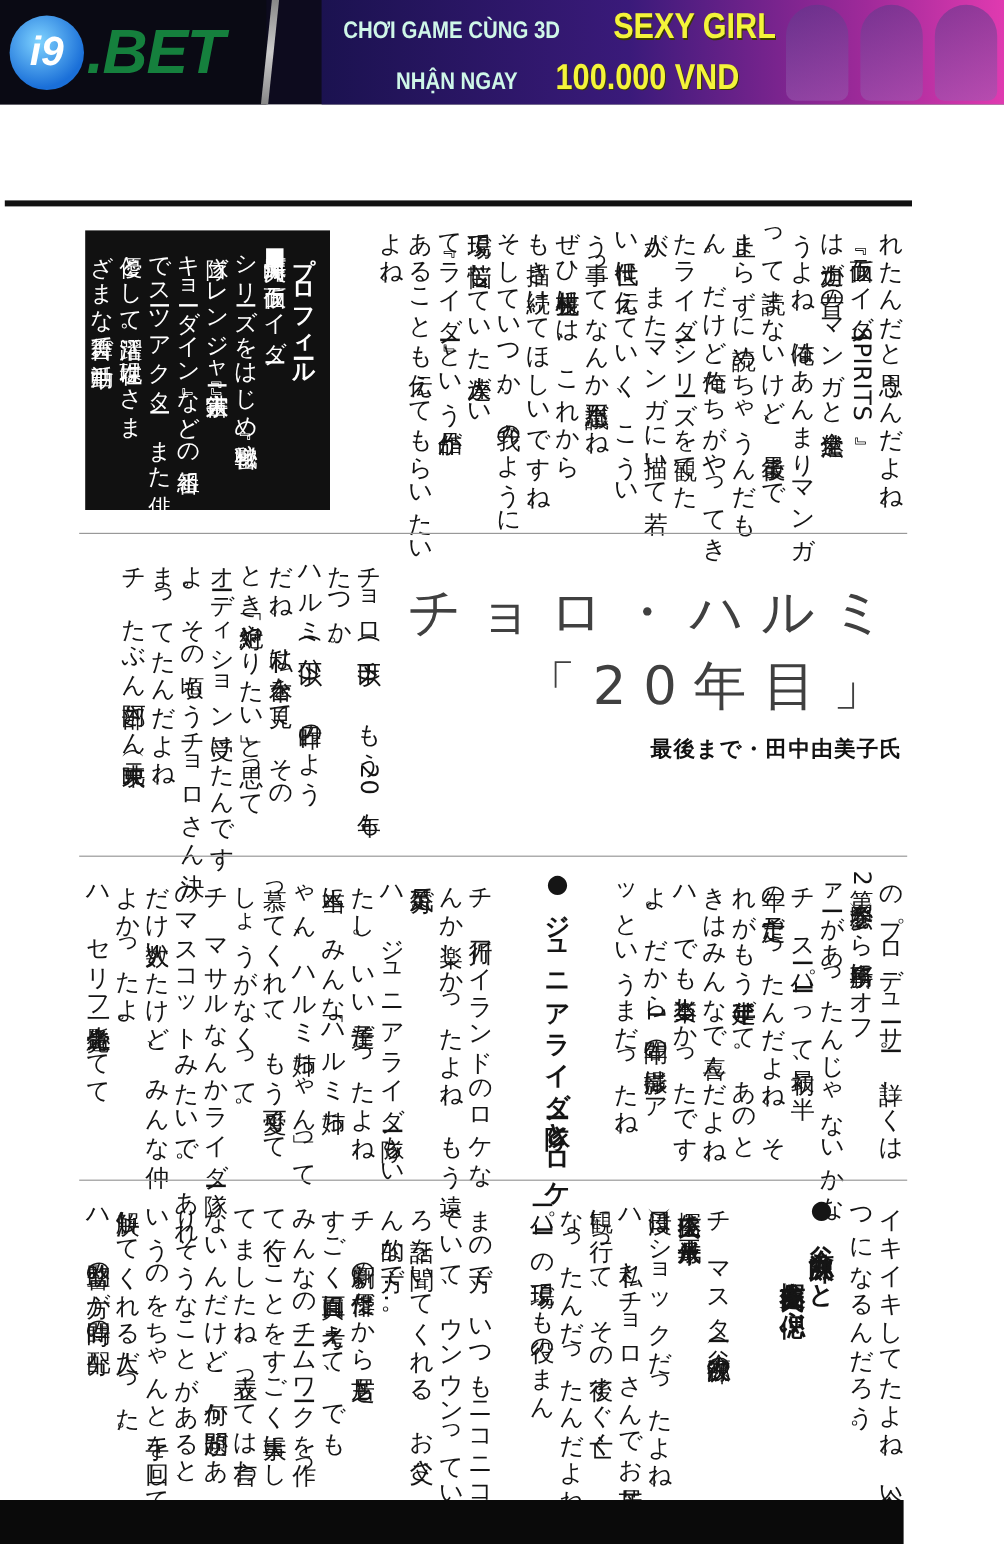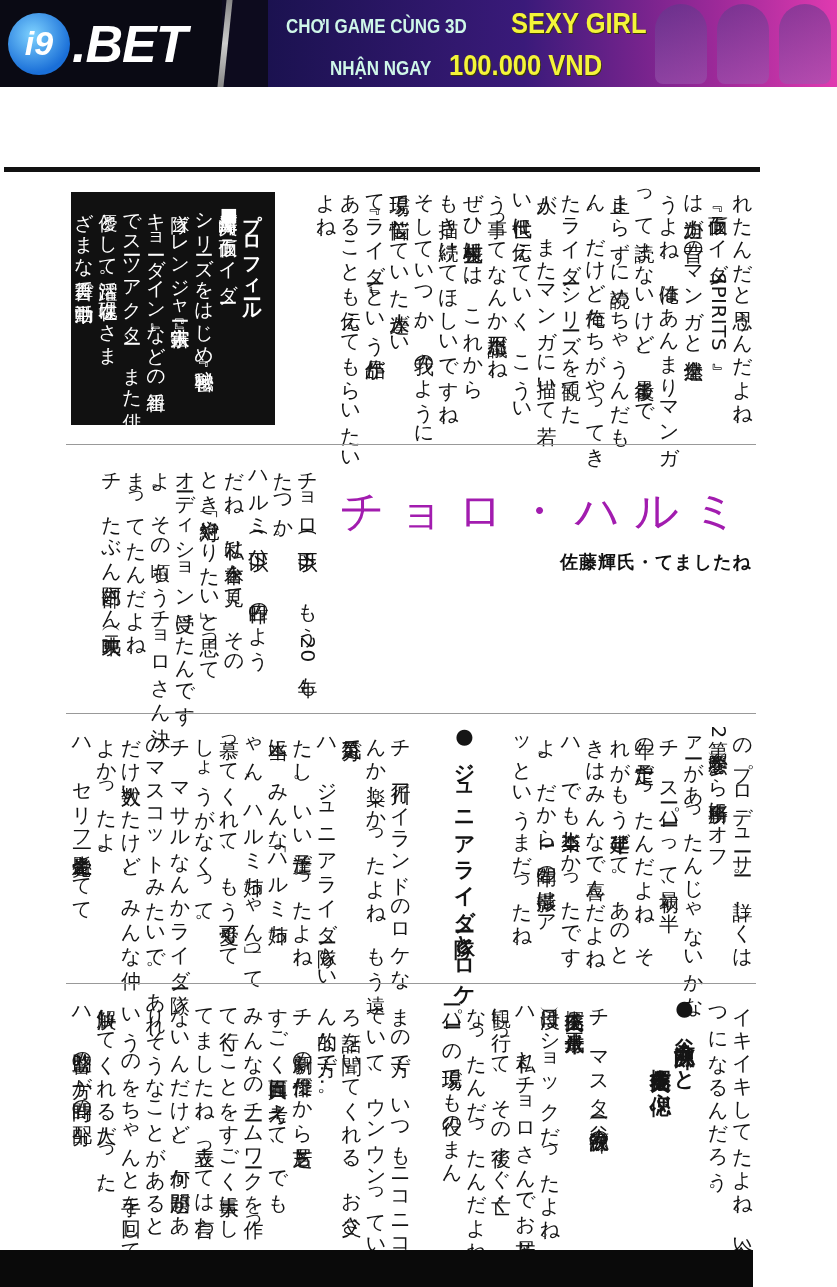--- a/index.html
+++ b/index.html
@@ -3,43 +3,43 @@
 <meta charset="utf-8">
 <style>
   * { box-sizing: border-box; margin: 0; padding: 0; }
   html, body { width: 837px; height: 1287px; background: #ffffff; overflow: hidden; }
   body { position: relative; font-family: "DejaVu Sans", sans-serif; color: #111; }
 
   
   .banner { position: absolute; left: 0; top: 0; width: 837px; height: 87px; display: flex; background: #0d0b1e; }
   .banner-logo { width: 222px; height: 87px; background: #0a0a14; display: flex; align-items: center; padding-left: 8px; }
   .logo-badge { width: 62px; height: 62px; border-radius: 50%; background: radial-gradient(circle at 40% 35%, #7fd3ff, #1a6fd8 70%); display: flex; align-items: center; justify-content: center; color: #fff; font-style: italic; font-weight: bold; font-size: 34px; font-family: "Liberation Sans", sans-serif; }
-  .logo-text { color: #ffffff; font-size: 52px; font-weight: bold; font-style: italic; font-family: "Liberation Sans", sans-serif; letter-spacing: -1px; margin-left: 2px; }
+  .logo-text { color: #15803d; font-size: 52px; font-weight: bold; font-style: italic; font-family: "Liberation Sans", sans-serif; letter-spacing: -1px; margin-left: 2px; }
   .banner-divider { width: 6px; height: 87px; background: linear-gradient(#888, #ccc, #888); transform: skewX(-6deg); }
   .banner-promo { flex: 1; height: 87px; background: linear-gradient(90deg, #1b1250 0%, #3a1a7a 45%, #a02a9a 80%, #e03ab0 100%); position: relative; margin-left: 40px; }
   .promo-line1 { position: absolute; left: 18px; top: 6px; display: flex; align-items: baseline; gap: 12px; }
-  .promo-line2 { position: absolute; left: 62px; top: 48px; display: flex; align-items: baseline; gap: 0; }
+  .promo-line2 { position: absolute; left: 62px; top: 48px; display: flex; align-items: baseline; gap: 14px; }
   .promo-white { color: #cff7e8; font-size: 20px; font-family: "Liberation Sans", sans-serif; font-weight: bold; transform: scaleX(0.85); transform-origin: left; }
   .promo-yellow { color: #f4f43a; font-size: 30px; font-weight: bold; font-family: "Liberation Sans", sans-serif; text-shadow: 1px 1px 0 #3a3a00; transform: scaleX(0.85); transform-origin: left; }
   .promo-art { position: absolute; right: 6px; top: 4px; display: flex; gap: 10px; }
   .art-shape { width: 52px; height: 80px; border-radius: 26px 26px 8px 8px; background: linear-gradient(#5a3a8a, #9a5ab0); opacity: 0.55; }
 
   
   .rule-top { position: absolute; left: 4px; top: 167px; width: 756px; height: 5px; background: #111; }
   .rule { position: absolute; height: 1px; background: #999; }
   .rule-bottom { position: absolute; left: 0; top: 1250px; width: 753px; height: 37px; background: #0a0a0a; }
 
   .vcol { position: absolute; writing-mode: vertical-rl; font-size: 20px; line-height: 24.5px; letter-spacing: 0.5px; font-family: "DejaVu Sans", sans-serif; color: #151515; white-space: pre; }
 
   .profile-box { position: absolute; left: 71px; top: 192px; width: 204px; height: 233px; background: #111; }
   .profile-box .vcol { color: #fff; position: absolute; right: 10px; top: 8px; font-size: 19px; line-height: 24px; }
   .profile-heading { font-weight: bold; }
 
   .title-block { position: absolute; right: 85px; top: 480px; text-align: right; }
-  .title-line { font-size: 44px; line-height: 62px; letter-spacing: 14px; font-family: "DejaVu Sans", sans-serif; font-weight: normal; color: #a21caf; }
+  .title-line { font-size: 44px; line-height: 62px; letter-spacing: 14px; font-family: "DejaVu Sans", sans-serif; font-weight: normal; color: #404040; }
   .byline { font-size: 18px; font-weight: bold; margin-top: 8px; letter-spacing: 1px; }
 
   .heading-v { font-weight: bold; font-size: 21px; }
 </style>
 </head>
 <body>
 
 <div class="banner">
   <div class="banner-logo">
     <div class="logo-badge">i9</div>
@@ -102,21 +102,22 @@
 ハルミ(以下ハ)　昨日のよう
 だね。私は台本を見て、その
 とき「絶対やりたい」と思って
 オーディション受けたんです
 よ。その頃もうチョロさん決
 まってたんだよね。
 チ　たぶん阿部さん（元東映</div>
 
 <div class="title-block">
   <div class="title-line">チョロ・ハルミ</div>
-  <div class="byline">佐藤輝氏・てましたね</div>
+  <div class="title-line">「20年目」</div>
+  <div class="byline">最後まで・田中由美子氏</div>
 </div>
 
 <div class="rule" style="left:66px; top:713px; width:690px;"></div>
 
 <div class="vcol" style="right:82px; top:725px; height:250px;">のプロデューサー。詳しくは
 第2巻参照）から事務所にオフ
 ァーがあったんじゃないかな。
 チ　スーパー1って最初、半
 年の予定だったんだよね。そ
 れがもう半年延びて。あのと

